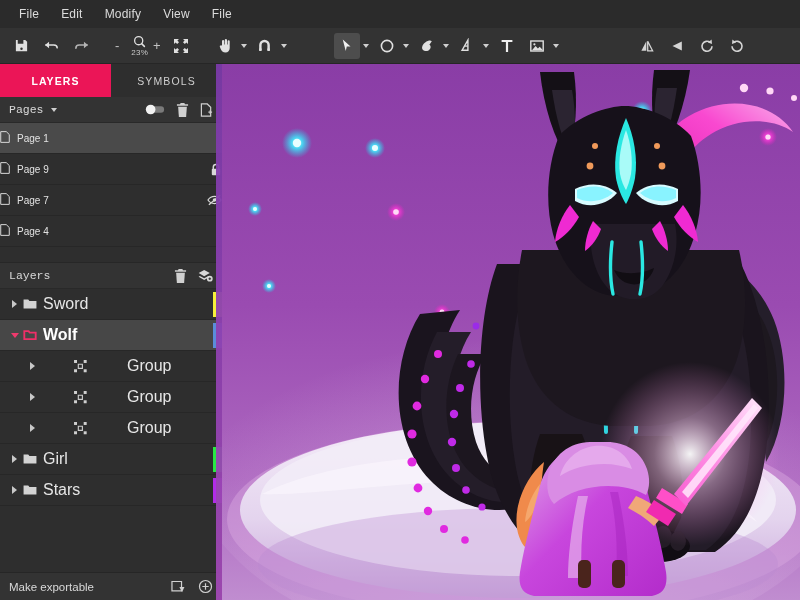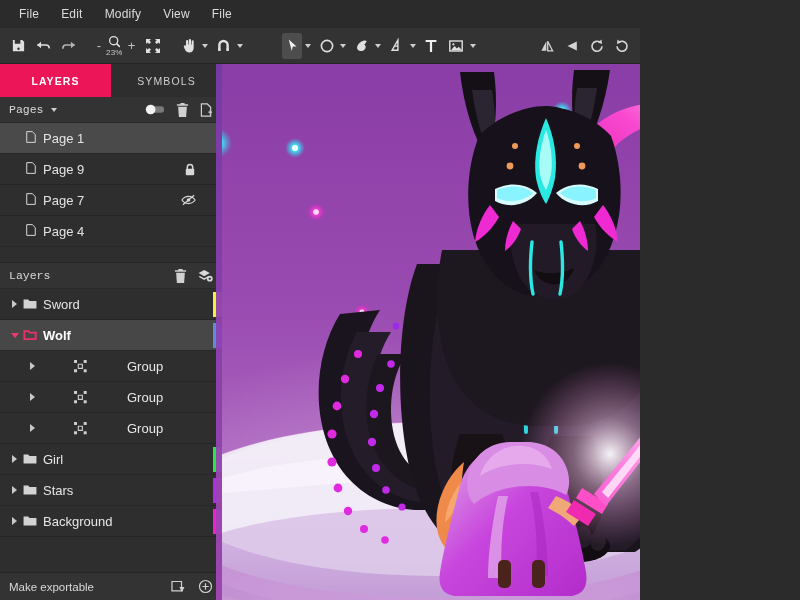--- a/index.html
+++ b/index.html
@@ -3,21 +3,21 @@
 <meta charset="utf-8">
 <style>
   * { box-sizing: border-box; margin: 0; padding: 0; }
   html, body {
     width: 800px; height: 600px;
     overflow: hidden;
     background: #2b2b2b;
     font-family: "Liberation Sans", sans-serif;
     -webkit-font-smoothing: antialiased;
   }
-  .app { position: relative; width: 640px; height: 600px; display: flex; flex-direction: column; }
+  .app { position: relative; width: 800px; height: 600px; display: flex; flex-direction: column; }
 
   
   .menubar {
     height: 28px; background: #2b2b2b;
     display: flex; align-items: center;
     padding-left: 8px; flex: 0 0 28px;
   }
   .menu-item {
     color: #dcdcdc; font-size: 12px;
     padding: 4px 11px; letter-spacing: .2px;
@@ -39,21 +39,21 @@
   }
   .tb-btn.active { background: #4d4d4d; }
   .tb-sep { width: 14px; }
   .caret {
     width: 0; height: 0; margin-left: 1px; margin-right: 3px;
     border-left: 3.5px solid transparent; border-right: 3.5px solid transparent;
     border-top: 4px solid #cfcfcf;
   }
   .zoom-wrap { display: flex; align-items: center; color: #cfcfcf; }
   .zoom-sign { font-size: 13px; padding: 0 5px; color: #c2c2c2; }
-  .zoom-ctl { display: flex; flex-direction: column; align-items: center; line-height: 1; }
+  .zoom-ctl { display: flex; flex-direction: column; align-items: center; line-height: 1; margin-left: 7px; }
   .zoom-val { font-size: 8px; color: #c9c9c9; margin-top: 1px; letter-spacing: .2px; }
 
   
   .body { display: flex; flex: 1 1 auto; min-height: 0; }
 
   
   .sidebar {
     width: 222px; flex: 0 0 222px;
     background: #333333; display: flex; flex-direction: column;
     position: relative; z-index: 5;
@@ -71,34 +71,34 @@
     height: 26px; flex: 0 0 26px; display: flex; align-items: center;
     padding: 0 9px; background: #333333; border-bottom: 1px solid #292929; font-family: Liberation Mono, monospace;
   }
   .panel-head .title { font-size: 11.5px; color: #d8d8d8; }
   .panel-head .spacer { flex: 1; }
   .ph-icon { margin-left: 11px; display: flex; align-items: center; color: #d0d0d0; cursor: default; }
 
   .list { background: #2e2e2e; }
   .row {
     height: 31px; display: flex; align-items: center;
-    padding: 0 26px; border-bottom: 1px solid #272727;
-    font-size: 13px; color: #e2e2e2; cursor: default; position: relative;
+    padding: 0 0; border-bottom: 1px solid #272727;
+    font-size: 10px; color: #e2e2e2; cursor: default; position: relative;
   }
   .row.sel { background: #4a4a4a; }
   .row .lbl { margin-left: 7px; flex: 1; }
   .row .right-ico { margin-left: auto; display: flex; align-items: center; color: #cfcfcf; }
 
   .sec-gap { height: 16px; background: #2e2e2e; border-bottom: 1px solid #272727; }
 
   .layers-list { background: #2e2e2e; flex: 1 1 auto; overflow: hidden; }
   .lrow {
     height: 31px; display: flex; align-items: center;
     padding: 0 0 0 8px; border-bottom: 1px solid #272727;
-    font-size: 13px; color: #e6e6e6; cursor: default; position: relative;
+    font-size: 16px; color: #e6e6e6; cursor: default; position: relative;
   }
   .lrow.sel { background: #474747; justify-content: center; }
   .lrow .tw {
     width: 13px; display: flex; align-items: center; justify-content: center;
     flex: 0 0 13px;
   }
   .tri-r { width:0;height:0;border-top:4px solid transparent;border-bottom:4px solid transparent;border-left:5.5px solid #c8c8c8; }
   .tri-d { width:0;height:0;border-left:4px solid transparent;border-right:4px solid transparent;border-top:5.5px solid #ef3a6d; }
   .lrow .ico { margin: 0 6px 0 2px; display: flex; align-items: center; }
   .lrow .lbl { flex: 1; }
@@ -482,32 +482,20 @@
             </span>
           <span class="ico">
             <svg width="14" height="12" viewBox="0 0 15 12">
                 <path fill="#d3d3d3" d="M.6 1.2h5l1.3 1.5h7.5v8.1H.6z"></path>
               </svg>
           </span>
           <span class="lbl">Stars</span>
           <span class="swatch" style="background:#b22ce8"></span>
         </div>
 
-        <div class="lrow">
-          <span class="tw">
-              <span class="tri-r"></span>
-            </span>
-          <span class="ico">
-            <svg width="14" height="12" viewBox="0 0 15 12">
-                <path fill="#d3d3d3" d="M.6 1.2h5l1.3 1.5h7.5v8.1H.6z"></path>
-              </svg>
-          </span>
-          <span class="lbl">Background</span>
-          <span class="swatch" style="background:#f01fd0"></span>
-        </div>
       </div>
 
       <div class="bottombar">
         <span class="txt">Make exportable</span>
         <span class="spacer"></span>
         <span class="bb-icon">
           <svg width="14" height="13" viewBox="0 0 15 14">
               <path fill="none" stroke="#d0d0d0" stroke-width="1.3" d="M1 1.6h10.3v10.2H1z"></path>
               <path fill="#d0d0d0" d="M9 7.6h5.4l-2.5 5.5z"></path>
             </svg>

